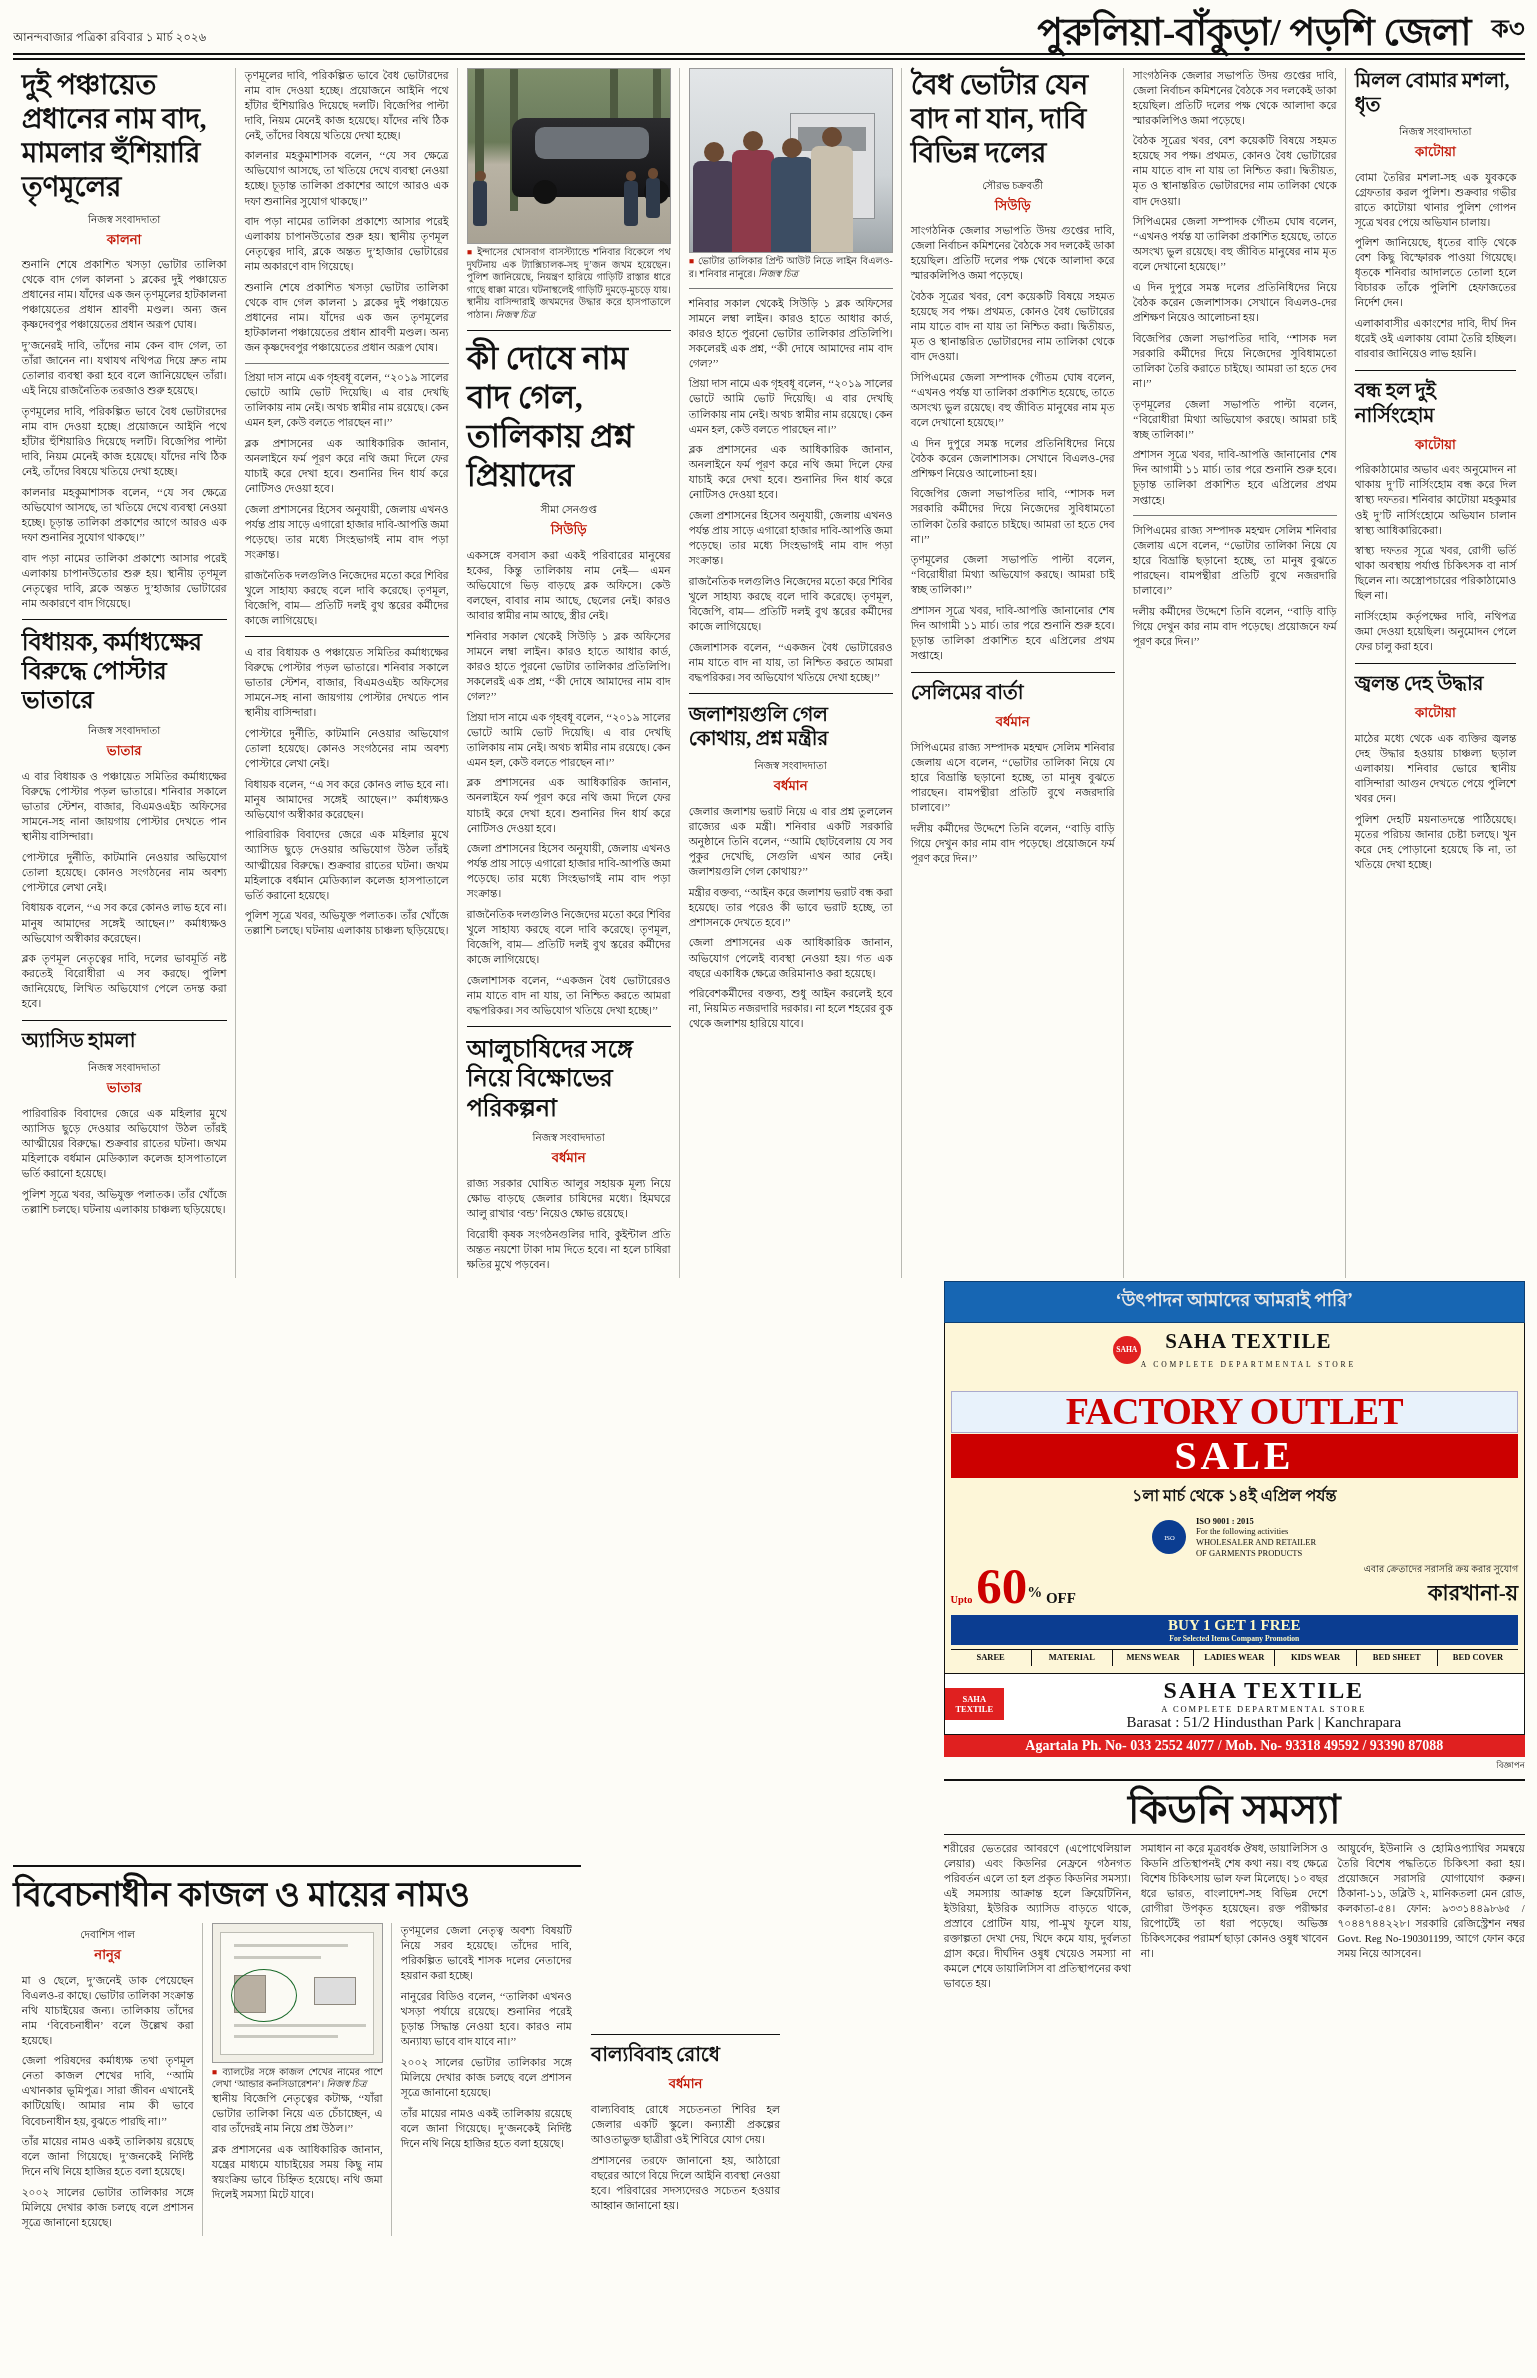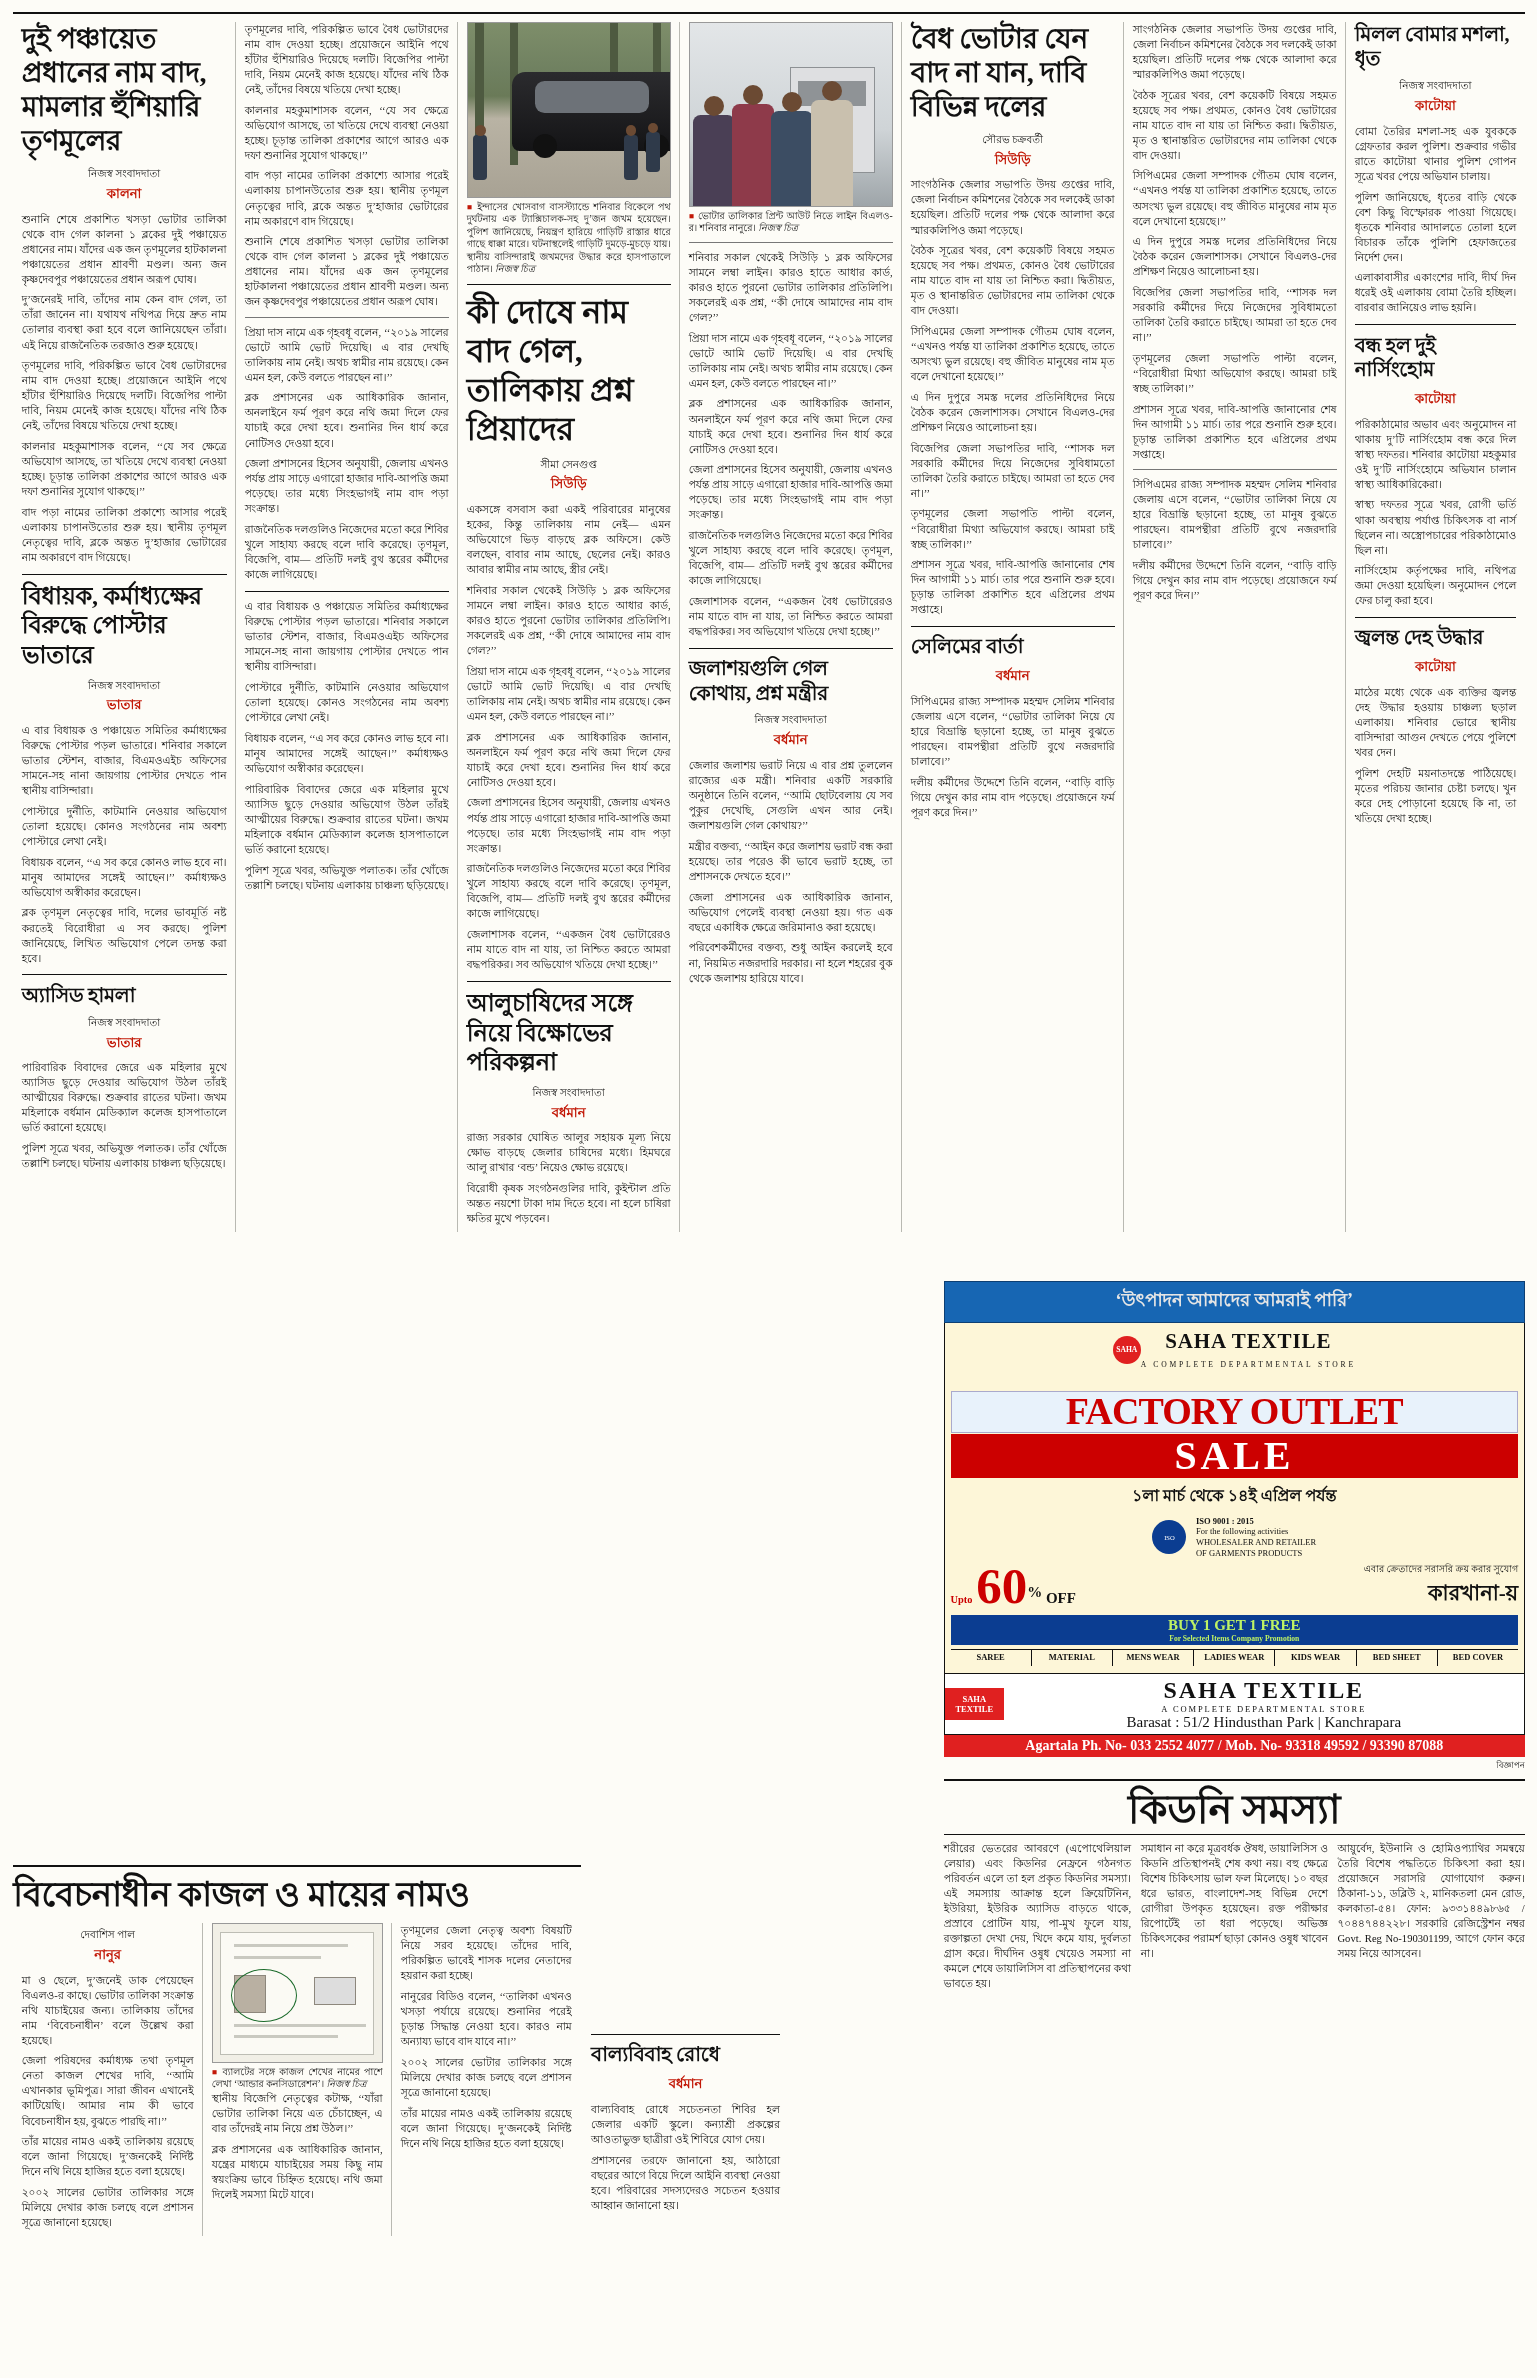--- a/index.html
+++ b/index.html
@@ -140,21 +140,21 @@
   }
   .ad-dates { font-size:16px; font-weight:bold; margin-top:4.7px; }
   .iso-row { display:flex; align-items:center; justify-content:center; gap:9.5px; margin-top:5.7px; }
   .iso-txt { font-size:8.5px; line-height:1.25; text-align:left; }
   .iso-seal { width:34px; height:34px; border-radius:50%; background:#0b3d91; color:#fff; font-size:6.6px; display:flex; align-items:center; justify-content:center; }
   .offer-row { display:flex; align-items:center; justify-content:space-between; margin-top:3.8px; }
   .upto { font-size:10.4px; font-weight:bold; color:#c00; transform:rotate(-8deg); }
   .sixty { font-size:51px; font-weight:bold; color:#c00; line-height:.9; }
   .off-lbl { font-size:15px; font-weight:bold; color:#111; }
   .karkhana { font-size:21px; font-weight:bold; color:#111; }
-  .b1g1 { background:#0b3d91; color:#bef264; font-size:15px; font-weight:bold; padding:1.9px 0; margin-top:2.8px; }
+  .b1g1 { background:#0b3d91; color:#fef9c3; font-size:15px; font-weight:bold; padding:1.9px 0; margin-top:2.8px; }
   .b1g1-sub { font-size:7.6px; }
   .cat-row { display:flex; border-top:0.9px solid #111; margin-top:4.7px; }
   .cat { flex:1; border-right:0.9px solid #111; font-size:8.5px; font-weight:bold; padding:2.8px 0.9px; line-height:1.15; }
   .cat:last-child { border-right:0; }
   .saha-foot {
     border:1.9px solid #111; border-top:0; background:#fff; display:flex; align-items:center;
   }
   .saha-foot .lft { background:#e02020; color:#fff; font-size:8.5px; font-weight:bold; padding:5.7px 3.8px; width:59px; text-align:center; }
   .saha-foot .mid { flex:1; text-align:center; padding:2.8px 0; }
   .saha-foot .mid .big { font-size:24px; font-weight:bold; letter-spacing:1.9px; }
@@ -172,20 +172,27 @@
   .bottom-block { margin-top:9.5px; border-top:2.8px solid #111; padding-top:7.6px; }
   .bot-cols { display:flex; }
   .bot-cols .col { padding:0 8.5px; }
   .bot-cols .col + .col { border-left:0.9px solid #b9b9b2; }
 </style>
 </head>
 <body>
 
 <div class="page">
 
+  <div class="masthead">
+    <div class="masthead-left">আনন্দবাজার পত্রিকা রবিবার ১ মার্চ ২০২৬</div>
+    <div class="masthead-center">
+      <div class="masthead-title">পুরুলিয়া-বাঁকুড়া/ পড়শি জেলা</div>
+    </div>
+    <div class="masthead-right">ক৩</div>
+  </div>
   <div class="rule-thin"></div>
 
   <div class="cols">
 
     <div class="col c1">
       <div>
         <h1 class="head">দুই পঞ্চায়েত প্রধানের নাম বাদ, মামলার হুঁশিয়ারি তৃণমূলের</h1>
         <div class="byline">নিজস্ব সংবাদদাতা</div>
         <div class="dateline">কালনা</div>
         <p class="body">শুনানি শেষে প্রকাশিত খসড়া ভোটার তালিকা থেকে বাদ গেল কালনা ১ ব্লকের দুই পঞ্চায়েত প্রধানের নাম। যাঁদের এক জন তৃণমূলের হাটকালনা পঞ্চায়েতের প্রধান শ্রাবণী মণ্ডল। অন্য জন কৃষ্ণদেবপুর পঞ্চায়েতের প্রধান অরূপ ঘোষ।</p>

